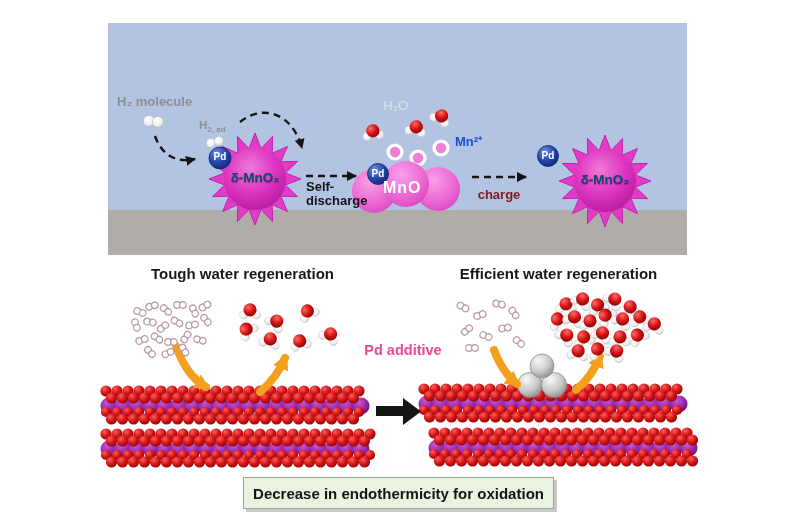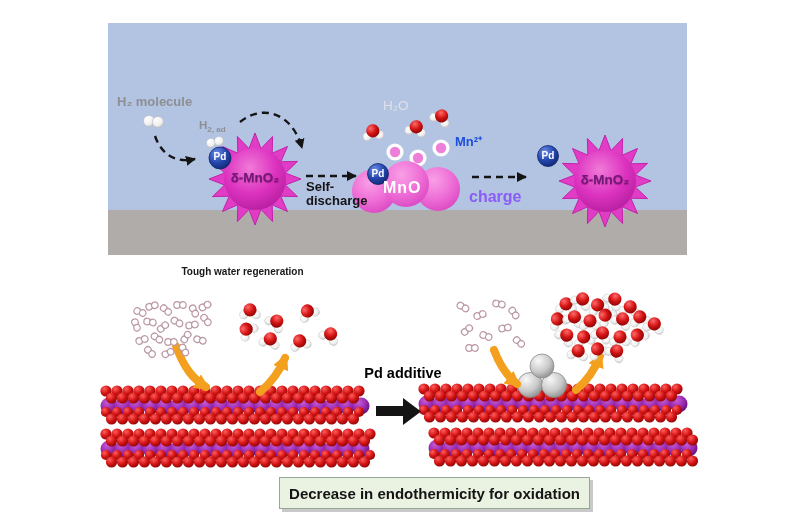--- a/index.html
+++ b/index.html
@@ -11,31 +11,31 @@
   .lbl{position:absolute;white-space:pre;line-height:1.1;}
   .eq{left:176px;top:50px;font-size:17.5px;font-weight:bold;color:#141414;letter-spacing:.5px;}
   .h2mol{left:117px;top:95px;font-size:13px;font-weight:bold;color:#8d8f93;}
   .h2ad{left:199px;top:119px;font-size:11.5px;font-weight:bold;color:#8d8f93;}
   .h2ad .sub{font-size:8px;vertical-align:-3px;margin-top:48px;}
   .selfd{left:306px;top:180px;width:70px;font-size:13px;font-weight:bold;color:#141414;
          text-align:left;white-space:normal;}
   .h2o{left:383px;top:99px;font-size:13.5px;font-weight:normal;color:#dde1e8;}
   .mn2{left:455px;top:135px;font-size:13px;font-weight:bold;color:#1d4ed8;}
   .mnolb{left:383px;top:179px;width:60px;font-size:16px;font-weight:bold;color:#fff;letter-spacing:1px;}
-  .chg{left:469px;top:188px;width:60px;text-align:left;font-size:16px;font-weight:bold;color:#8b5cf6;}
-  .star-lbl{width:80px;text-align:center;font-size:13.5px;font-weight:bold;color:#701a75;text-shadow:0 1px 1px rgba(120,0,90,.5);}
+  .chg{left:469px;top:188px;width:60px;text-align:center;font-size:13px;font-weight:bold;color:#7f1d1d;}
+  .star-lbl{width:80px;text-align:center;font-size:13.5px;font-weight:bold;color:#0c4a6e;text-shadow:0 1px 1px rgba(120,0,90,.5);}
   .s1{left:215px;top:171px;} .s2{left:565px;top:173px;}
   .pd-lbl{width:32px;text-align:center;font-size:10px;font-weight:bold;color:#fff;}
   .pd1{left:204px;top:151px;} .pdm{left:362px;top:168px;} .pd2{left:532px;top:150px;}
-  .btitle{font-size:10px;font-weight:bold;color:#181818;text-align:center;}
+  .btitle{font-size:15px;font-weight:bold;color:#181818;text-align:center;}
   .t-left{left:150px;top:266px;width:185px;} .t-right{left:456px;top:266px;width:205px;}
-  .pdadd{left:353px;top:366px;width:100px;text-align:center;font-size:14.5px;font-weight:bold;color:#000000;}
+  .pdadd{left:353px;top:343px;width:100px;text-align:center;font-size:14.5px;font-weight:bold;color:#ec4899;}
   .caption{position:absolute;left:243px;top:477px;width:309px;height:30px;background:#eaf2e2;
            border:1px solid #97a697;box-shadow:3px 3px 0 #c9c9c9;display:flex;align-items:center;justify-content:center;
-           font-size:15px;font-weight:bold;color:#141414;margin-left:36px;}
+           font-size:15px;font-weight:bold;color:#141414;}
 </style>
 </head>
 <body>
 
 <div class="fig">
 
   <div class="panel">
     <div class="floor"></div>
   </div>
 
@@ -899,18 +899,19 @@
   <div class="lbl pd-lbl pd1">Pd</div>
   <div class="lbl pd-lbl pdm">Pd</div>
   <div class="lbl pd-lbl pd2">Pd</div>
   <div class="lbl selfd">Self-discharge</div>
   <div class="lbl h2o">H₂O</div>
   <div class="lbl mn2">Mn²⁺</div>
   <div class="lbl mnolb">MnO</div>
   <div class="lbl chg">charge</div>
 
   <div class="lbl btitle t-left">Tough water regeneration</div>
+  <div class="lbl btitle t-right">Efficient water regeneration</div>
   <div class="lbl pdadd">Pd additive</div>
 
   <div class="caption">
     <span>Decrease in endothermicity for oxidation</span>
   </div>
 </div>
 
 </body></html>

